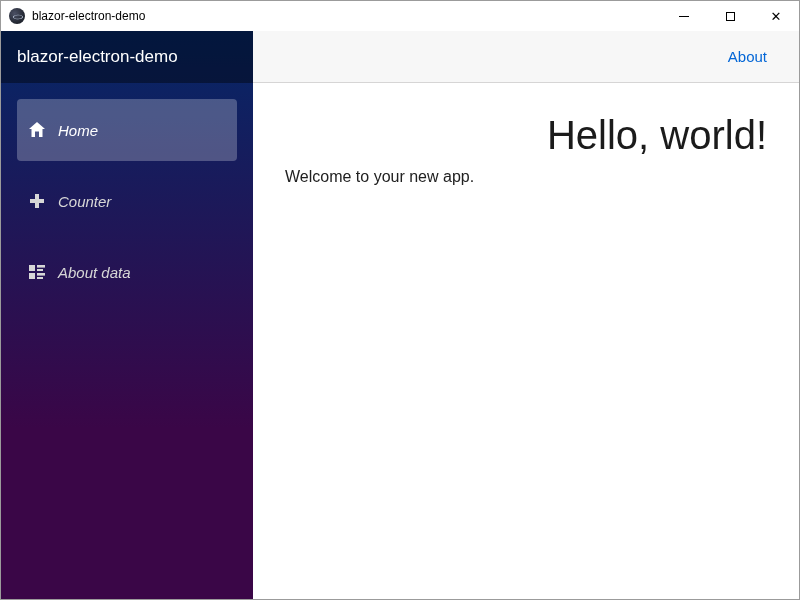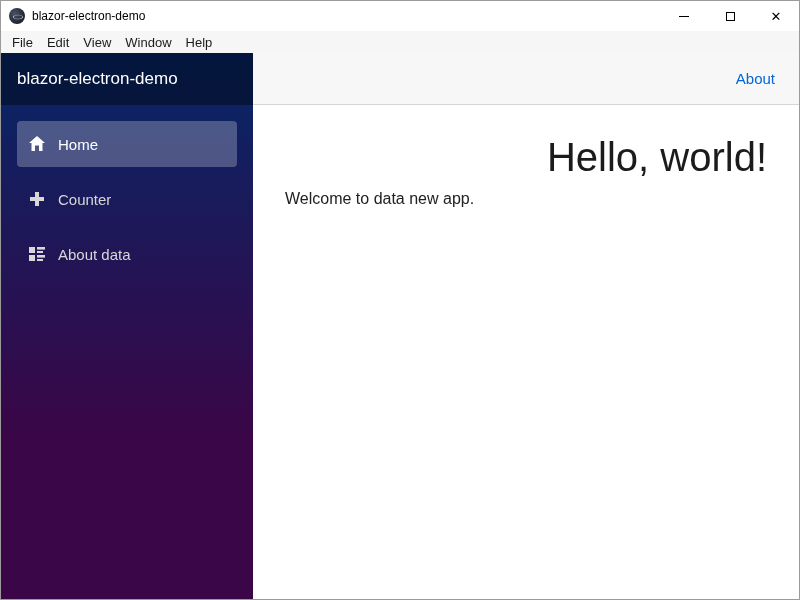--- a/index.html
+++ b/index.html
@@ -69,39 +69,40 @@
   }
   .brand-row {
     height: 52px; flex: 0 0 52px;
     background: rgba(0,0,0,0.4);
     display: flex; align-items: center;
     padding-left: 16px;
     color: #ffffff; font-size: 17px;
   }
   .nav { margin-top: 16px; }
   .nav-item {
-    height: 46px; margin: 0 16px 9px 16px;
+    height: 62px; margin: 0 16px 9px 16px;
     border-radius: 4px;
     display: flex; align-items: center;
     padding-left: 12px;
     font-size: 15px; color: #d7d7d7;
     cursor: pointer;
+    font-style: italic;
   }
   .nav-item.active { background: rgba(255,255,255,0.25); color: #ffffff; }
   .nav-icon { width: 16px; height: 16px; margin-right: 13px; flex: 0 0 16px; display: inline-flex; }
   .nav-icon svg { width: 16px; height: 16px; fill: currentColor; }
 
   
   .main { flex: 1; display: flex; flex-direction: column; background: #fff; min-width: 0; }
   .topbar {
     height: 52px; flex: 0 0 52px;
     background: #f7f7f7;
     border-bottom: 1px solid #d6d5d5;
     display: flex; align-items: center; justify-content: flex-end;
-    padding-right: 24px;
+    padding-right: 32px;
   }
   .about-link { color: #0366d6; font-size: 15px; text-decoration: none; cursor: pointer; }
   .content { padding: 14px 32px; }
   .content h1 {
     font-size: 40px; font-weight: 400; color: #1b1b1b;
     margin: 16px 0 10px 0; letter-spacing: 0; text-align: right;
   }
   .content p { font-size: 16px; color: #212121; margin: 0; }
 </style>
 </head>
@@ -118,27 +119,20 @@
         </div>
       <div class="win-btn">
           <span class="glyph-max"></span>
         </div>
       <div class="win-btn">
           <span class="glyph-close">✕</span>
         </div>
     </div>
   </div>
 
-  <div class="menubar">
-    <span class="menu-item">File</span>
-    <span class="menu-item">Edit</span>
-    <span class="menu-item">View</span>
-    <span class="menu-item">Window</span>
-    <span class="menu-item">Help</span>
-  </div>
 
   <div class="app">
 
     <div class="sidebar">
       <div class="brand-row">
         <span>blazor-electron-demo</span>
       </div>
       <div class="nav">
 
         <div class="nav-item active">
@@ -175,18 +169,18 @@
 
       </div>
     </div>
 
     <div class="main">
       <div class="topbar">
         <a class="about-link">About</a>
       </div>
       <div class="content">
         <h1>Hello, world!</h1>
-        <p>Welcome to data new app.</p>
+        <p>Welcome to your new app.</p>
       </div>
     </div>
 
   </div>
 </div>
 
 </body></html>

